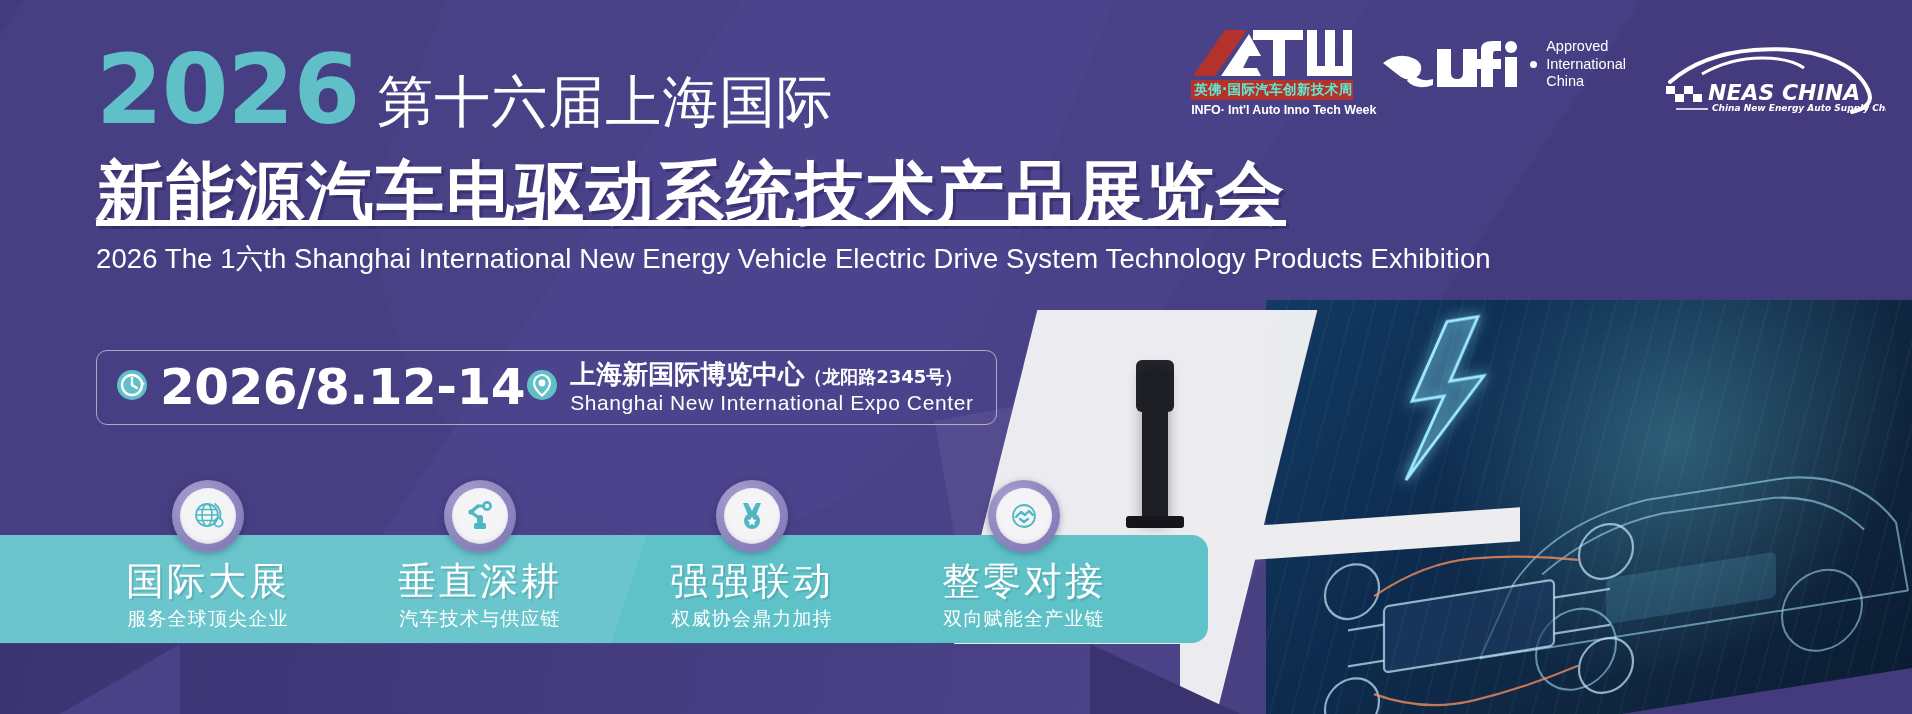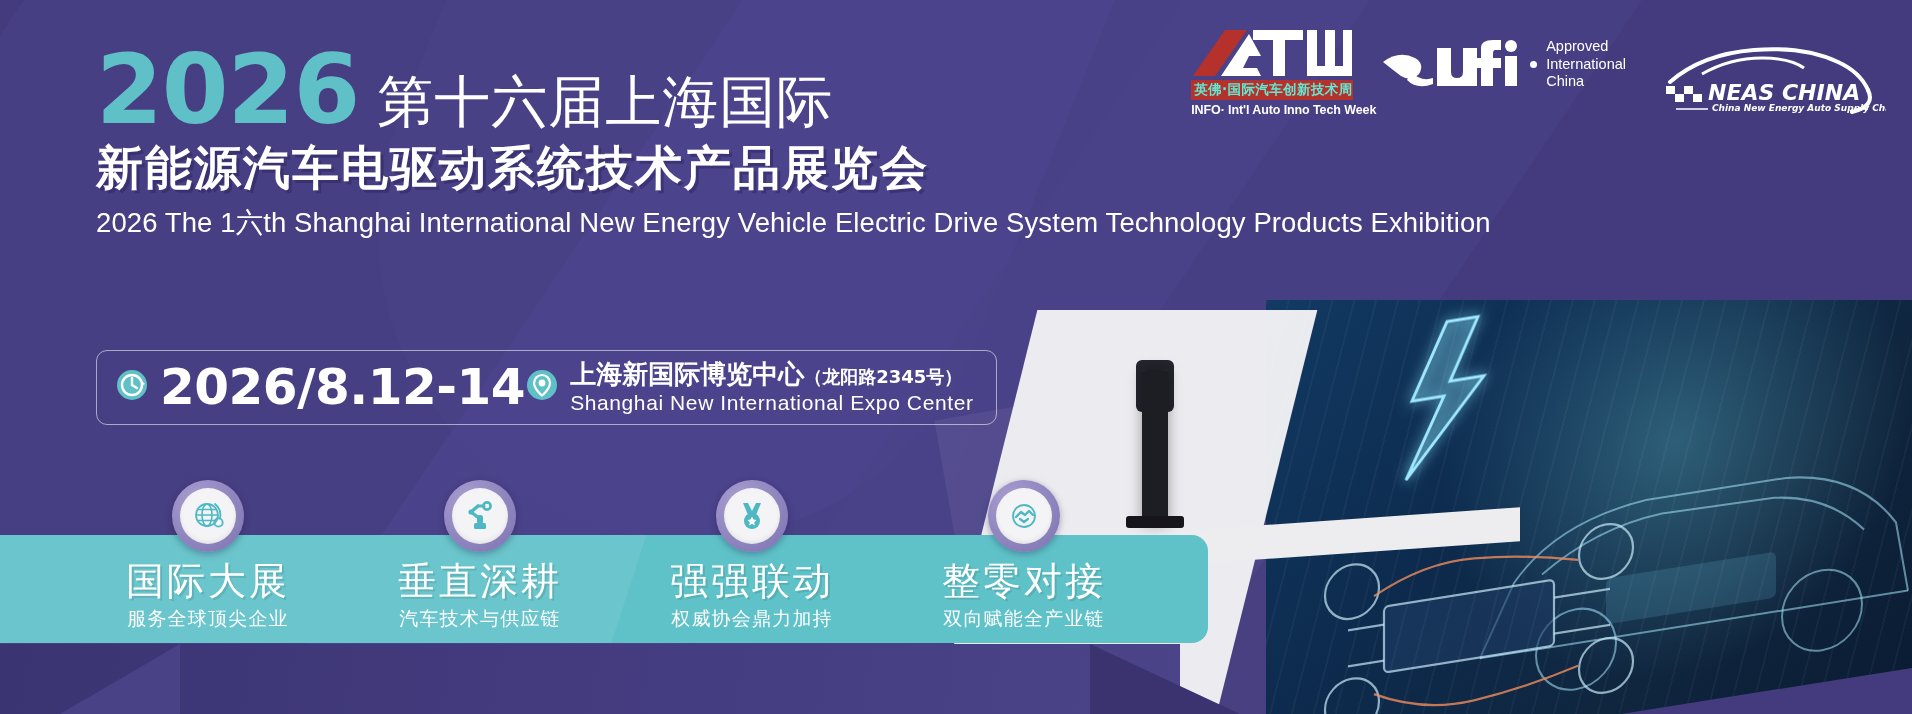--- a/index.html
+++ b/index.html
@@ -128,45 +128,46 @@
   .atw-mark svg { width: 162px; height: 54px; display: block; }
   .atw-cn {
     background: #b5322c; color: #5eead4; font-size: 13.5px; font-weight: 700;
     letter-spacing: .4px; padding: 2px 3px 3px; line-height: 1.1; white-space: nowrap;
     font-family: "DejaVu Sans", sans-serif;
   }
   .atw-en {
     color: #fff; font-size: 12.5px; font-weight: 700; margin-top: 3px;
     letter-spacing: -.1px; white-space: nowrap;
   }
-  .logo-ufi { display: flex; align-items: flex-start; gap: 9px; padding-top: 12px; }
+  .logo-ufi { display: flex; align-items: center; gap: 9px; padding-top: 12px; }
   .ufi-mark { position: relative; }
   .ufi-mark svg { display: block; width: 140px; height: 52px; }
   .ufi-dot { width: 7px; height: 7px; background: #fff; border-radius: 50%; align-self: center; }
   .ufi-text { color: #fff; font-size: 14.5px; line-height: 1.22; white-space: nowrap; }
   .logo-neas { padding-top: 6px; }
   .logo-neas svg { display: block; width: 232px; height: 82px; }
 
   
   .head { position: absolute; left: 96px; top: 44px; }
   .line1 { display: flex; align-items: baseline; }
   .year {
     font-size: 96px; font-weight: 700; color: #5fc0c8; line-height: .96;
     letter-spacing: -1px; font-family: "DejaVu Sans", sans-serif;
   }
   .line1-cn {
     font-size: 56px; color: #ffffff; font-weight: 500; letter-spacing: 1px;
     margin-left: 18px; position: relative; top: -2px;
     font-family: "DejaVu Sans", sans-serif;
   }
   .line2 {
-    margin-top: 0; font-size: 47px; font-weight: 700; color: #ffffff;
+    margin-top: 14px; font-size: 68px; font-weight: 700; color: #ffffff;
     letter-spacing: 2px; line-height: 1.06; white-space: nowrap;
     font-family: "DejaVu Sans", sans-serif;
     text-shadow: 3px 3px 0 rgba(40,33,88,.45);
+    text-decoration: underline;
   }
   .line3 {
     margin-top: 12px; font-size: 27.5px; color: #ffffff; font-weight: 400;
     letter-spacing: .1px; white-space: nowrap;
   }
 
   
   .infobar {
     position: absolute; left: 96px; top: 350px;
     display: flex; align-items: stretch;

